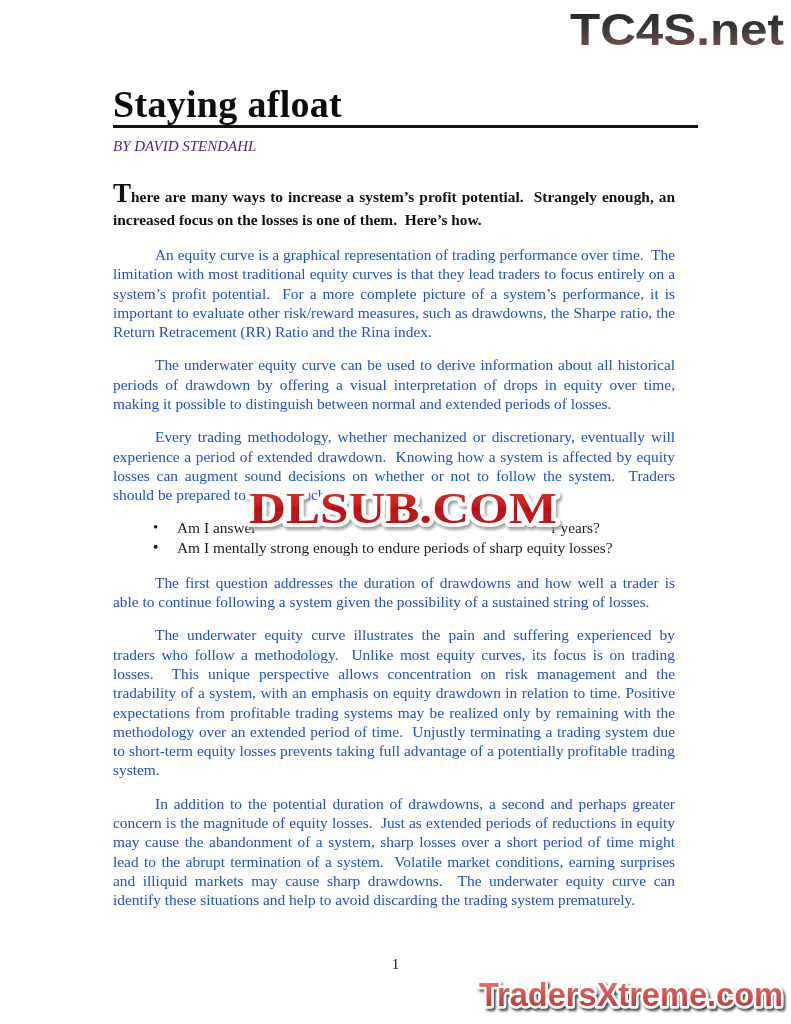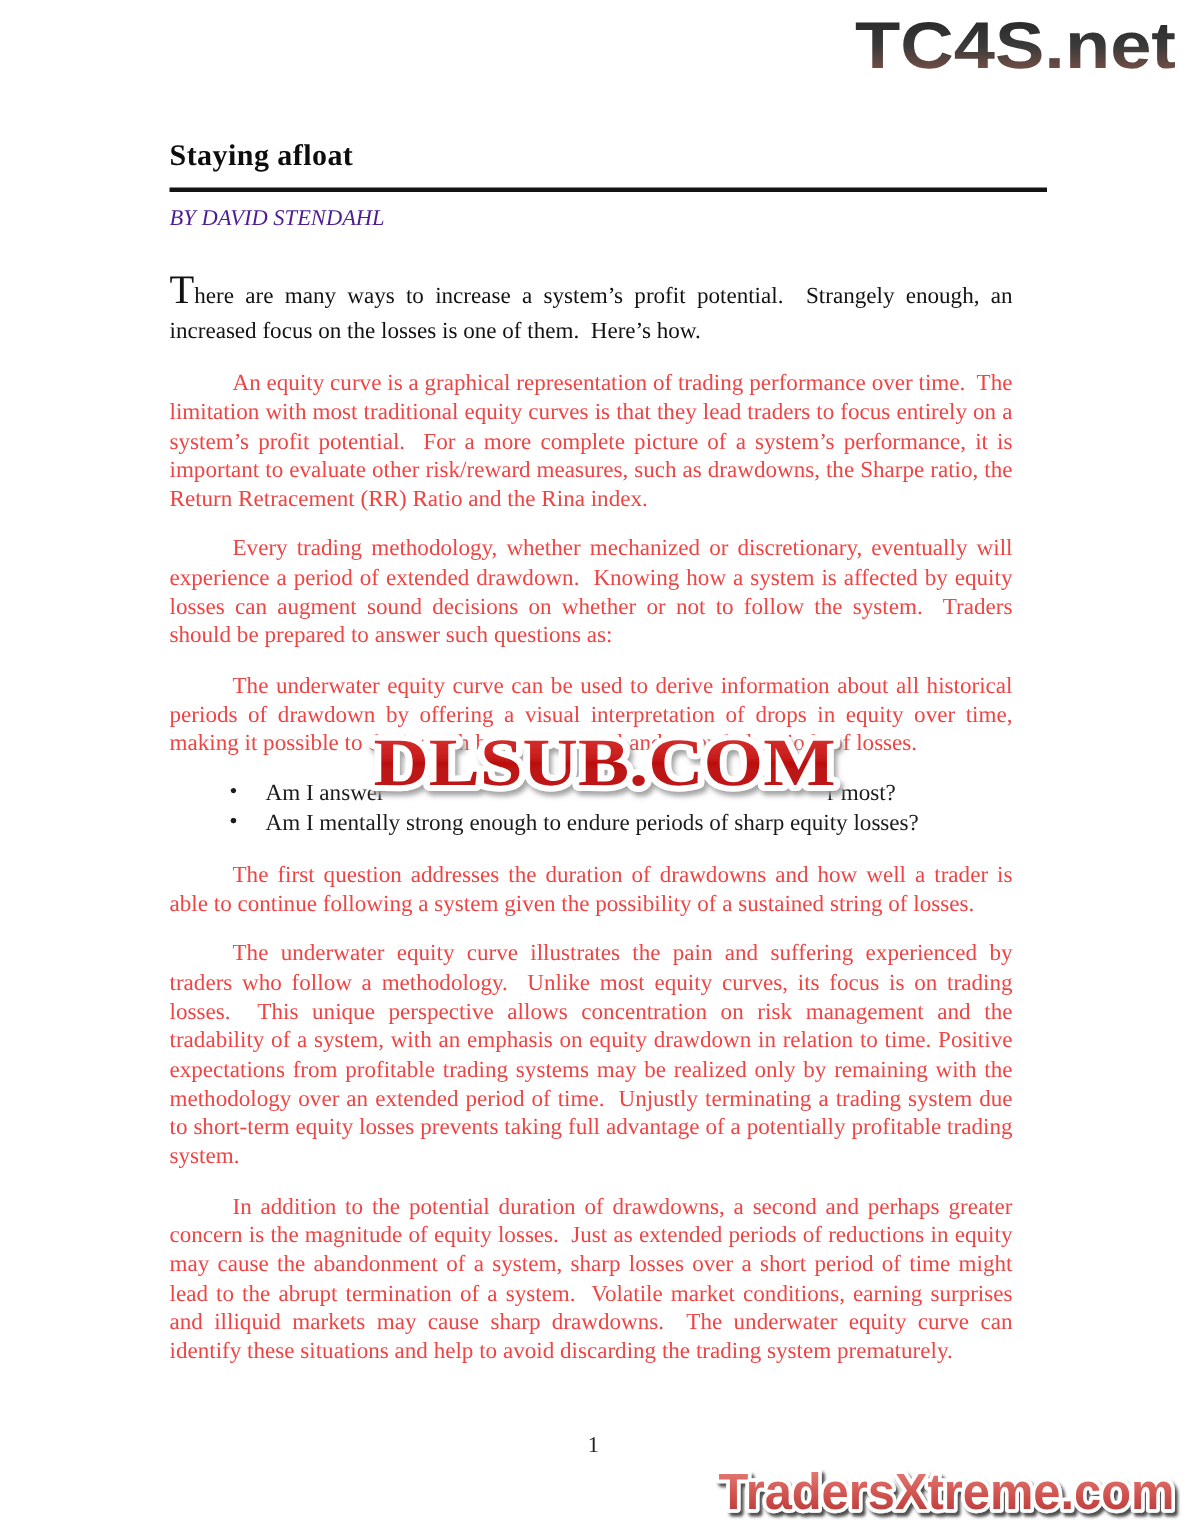--- a/index.html
+++ b/index.html
@@ -7,36 +7,36 @@
     position:relative;
     width:791px;height:1024px;
     background:#ffffff;
     font-family:"Liberation Serif","DejaVu Serif",serif;
     color:#1c1c1c;
     overflow:hidden;
   }
   .content{position:absolute;left:113px;top:0;width:562px;}
   .doc-title{
     margin:86px 0 0 0;
-    font-size:20px;font-weight:bold;line-height:36px;
+    font-size:38px;font-weight:bold;line-height:36px;
     letter-spacing:.3px;color:#0d0d0d;
   }
   .title-rule{
     width:585px;height:0;border:none;border-top:3px solid #141414;
     margin:3px 0 0 0;
   }
   .byline{margin-top:10px;font-style:italic;font-size:15px;color:#4c1d95;}
   .intro{
-    margin:25px 0 0 0;font-weight:normal;font-size:15.4px;line-height:23px;
+    margin:25px 0 0 0;font-weight:bold;font-size:15.4px;line-height:23px;
     text-align:justify;color:#121212;
   }
   .dropcap{font-size:27px;line-height:1;}
   p.body-para{
     margin:14px 0 0 0;font-size:15.4px;line-height:19.3px;
-    text-align:justify;text-indent:42px;color:#ef4444;
+    text-align:justify;text-indent:42px;color:#1d4ed8;
   }
   ul.questions{list-style:none;margin:13px 0 0 0;padding:0;}
   ul.questions li{
     position:relative;padding-left:64px;
     font-size:15.4px;line-height:20.6px;color:#1b1b1b;
   }
   .bullet{position:absolute;left:40px;top:-1px;font-size:15px;}
   .covered-gap{display:inline-block;width:295px;height:1px;vertical-align:baseline;}
   .watermark{position:absolute;left:236px;top:480px;}
   .logo-top{position:absolute;top:3px;right:3px;}
@@ -68,27 +68,27 @@
   </div>
 
   <div class="content">
     <h1 class="doc-title">Staying afloat</h1>
     <div class="title-rule"></div>
     <div class="byline">BY DAVID STENDAHL</div>
 
     <p class="intro"><span class="dropcap">T</span><span>here are many ways to increase a system’s profit potential.&nbsp; Strangely enough, an increased focus on the losses is one of them.&nbsp; Here’s how.</span></p>
 
     <p class="body-para">An equity curve is a graphical representation of trading performance over time.&nbsp; The limitation with most traditional equity curves is that they lead traders to focus entirely on a system’s profit potential.&nbsp; For a more complete picture of a system’s performance, it is important to evaluate other risk/reward measures, such as drawdowns, the Sharpe ratio, the Return Retracement (RR) Ratio and the Rina index.</p>
+    <p class="body-para">The underwater equity curve can be used to derive information about all historical periods of drawdown by offering a visual interpretation of drops in equity over time, making it possible to distinguish between normal and extended periods of losses.</p>
     <p class="body-para">Every trading methodology, whether mechanized or discretionary, eventually will experience a period of extended drawdown.&nbsp; Knowing how a system is affected by equity losses can augment sound decisions on whether or not to follow the system.&nbsp; Traders should be prepared to answer such questions as:</p>
-    <p class="body-para">The underwater equity curve can be used to derive information about all historical periods of drawdown by offering a visual interpretation of drops in equity over time, making it possible to distinguish between normal and extended periods of losses.</p>
 
     <ul class="questions">
       <li>
         <span class="bullet">•</span>
-        <span>Am I answer</span><span class="covered-gap"></span><span>r most?</span>
+        <span>Am I answer</span><span class="covered-gap"></span><span>r years?</span>
       </li>
       <li>
         <span class="bullet">•</span>
       </li>
       <li>
         <span class="bullet">•</span>
         <span>Am I mentally strong enough to endure periods of sharp equity losses?</span>
       </li>
     </ul>
 

